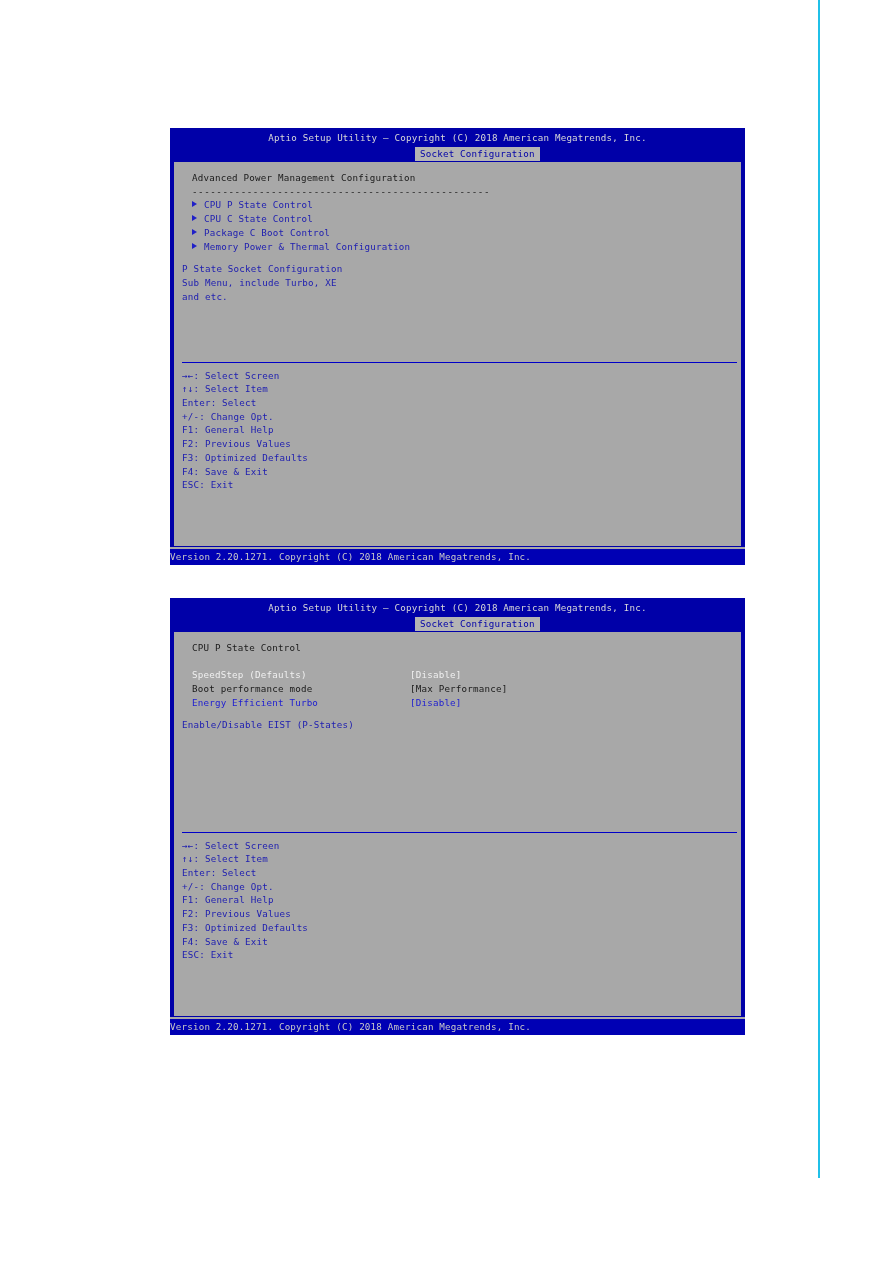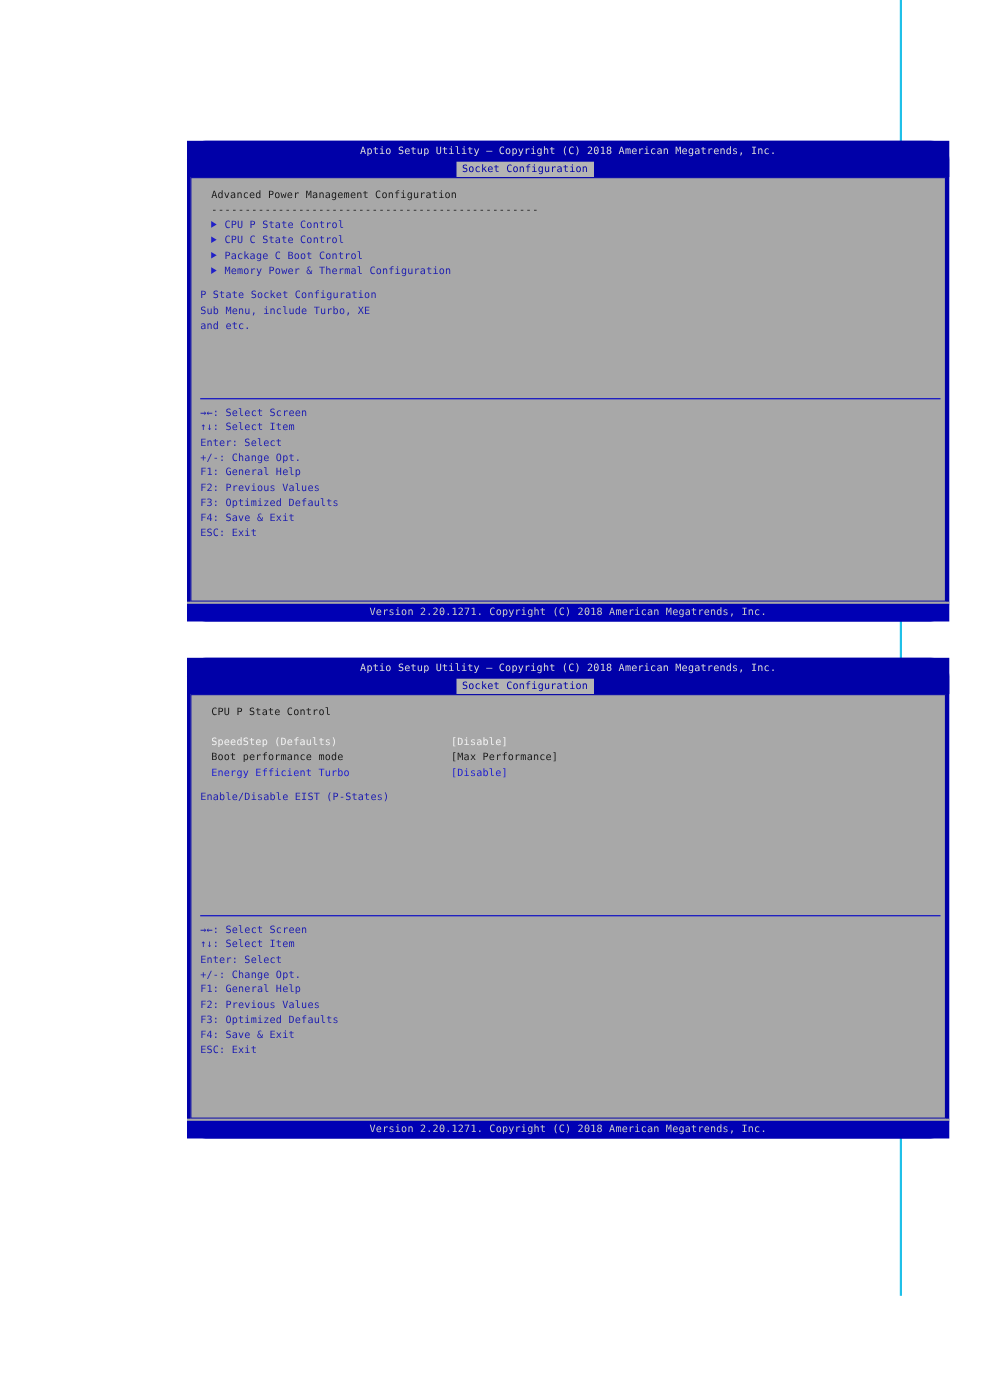--- a/index.html
+++ b/index.html
@@ -23,27 +23,26 @@
     top: 0px;
     width: 2px;
     height: 1178px;
     background: #20c0e8;
   }
 
   
   .bios {
     position: absolute;
     left: 170px;
-    width: 693px;
+    width: 575px;
     background: #0000a8;
     box-sizing: border-box;
     font-size: 9.2px;
     line-height: 13.7px;
     letter-spacing: 0.2px;
-    border-radius: 17px;
   }
   .bios-1 { top: 128px; height: 437px; }
   .bios-2 { top: 598px; height: 437px; }
 
   
   .titlebar {
     height: 19px;
     background: #0000a8;
     color: #d8d8d8;
     text-align: center;
@@ -176,21 +175,20 @@
   
   .footer {
     position: absolute;
     left: 0;
     right: 0;
     bottom: 0;
     height: 16px;
     line-height: 16px;
     background: #0000b4;
     color: #c8c8c8;
-    text-align: center;
     white-space: nowrap;
   }
   .footer-gap {
     position: absolute;
     left: 0; right: 0;
     bottom: 16px;
     height: 2px;
     background: #a8a8a8;
   }
 </style>

